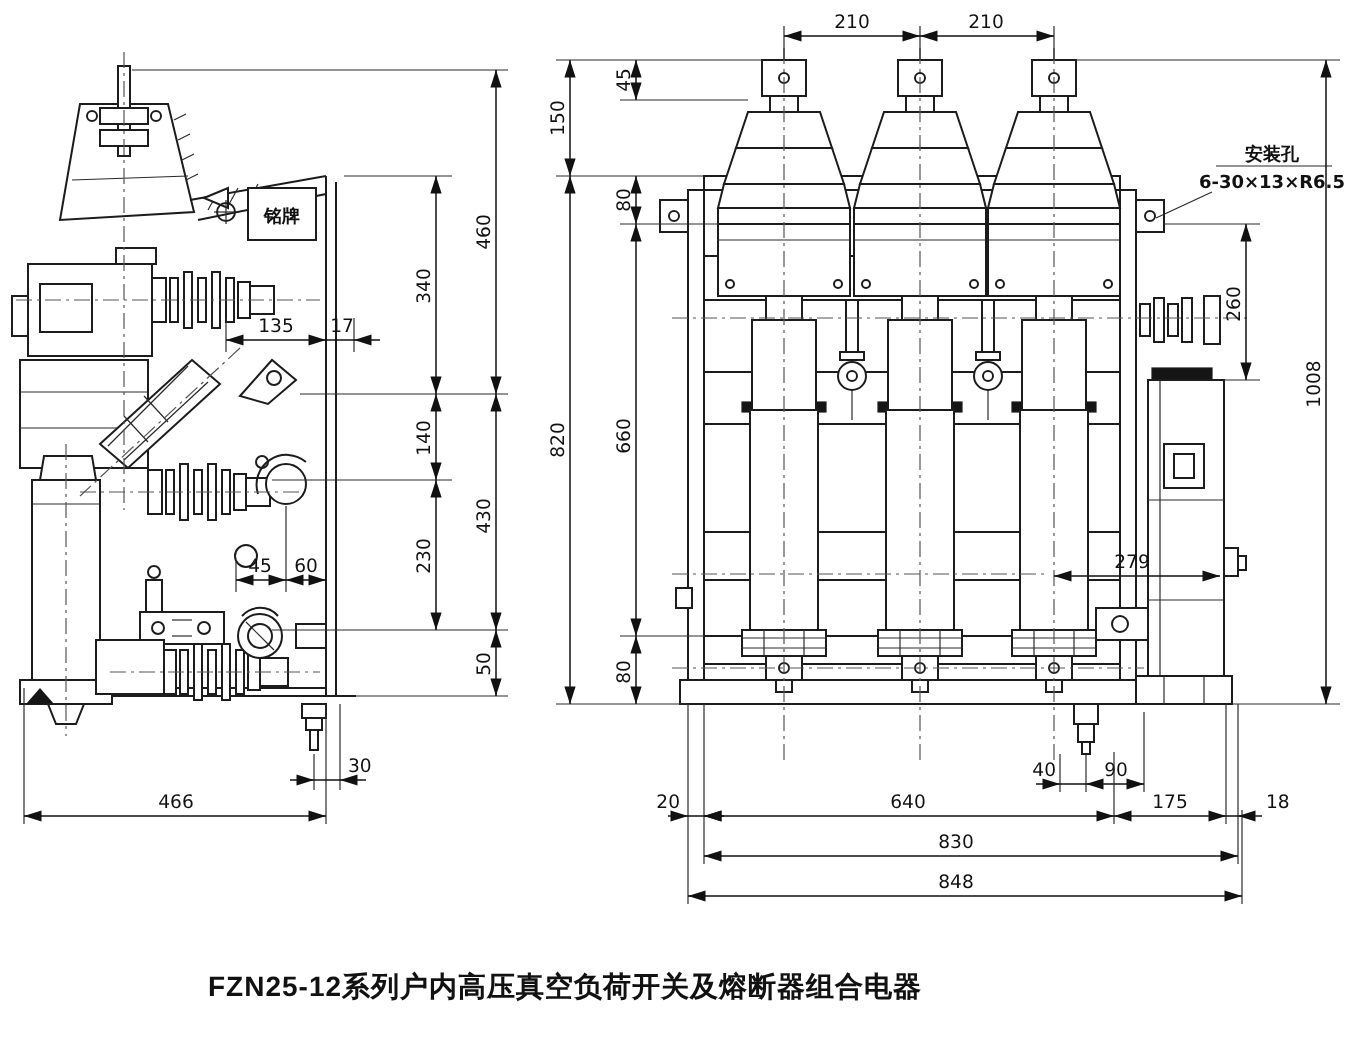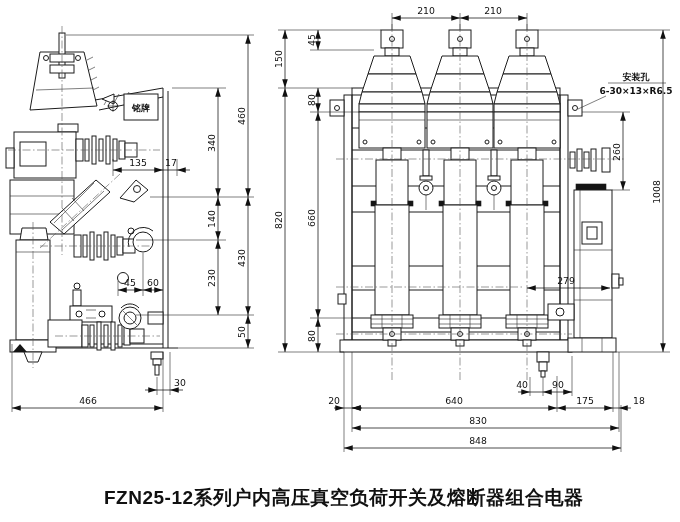--- a/index.html
+++ b/index.html
@@ -1,19 +1,19 @@
 <!DOCTYPE html>
 <html><head>
 <meta charset="utf-8">
 <style>
   html,body{margin:0;padding:0;background:#fff;}
   #stage{position:relative;width:680px;height:522px;background:#fff;overflow:hidden;
          font-family:"Liberation Sans","DejaVu Sans",sans-serif;}
   #drawing{position:absolute;left:0;top:0;}
-  #title{position:absolute;left:104px;top:485px;font-size:19px;font-weight:bold;color:#111;
+  #title{position:absolute;left:104px;top:485px;font-size:14px;font-weight:bold;color:#111;
          letter-spacing:0.5px;font-family:"Liberation Sans","DejaVu Sans",sans-serif;}
   svg text{font-family:"DejaVu Sans","Liberation Sans",sans-serif;fill:#111;}
   .d{font-size:9.3px;}
   .cn{font-size:9px;font-weight:bold;}
   .s{stroke:#1c1c1c;fill:none;stroke-width:1;}
   .sf{stroke:#1c1c1c;fill:#fff;stroke-width:1;}
   .sd{stroke:#1c1c1c;fill:#151515;stroke-width:.6;}
   .t{stroke:#2a2a2a;stroke-width:.6;fill:none;}
   .e{stroke:#111;stroke-width:.75;fill:none;}
   .cl{stroke:#555;stroke-width:.6;fill:none;stroke-dasharray:8 2.5 1.5 2.5;}

